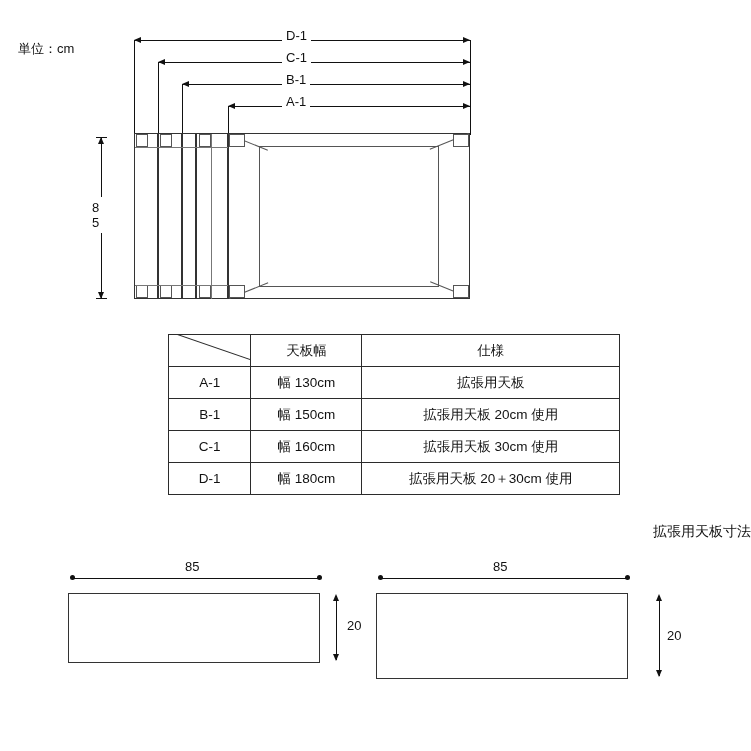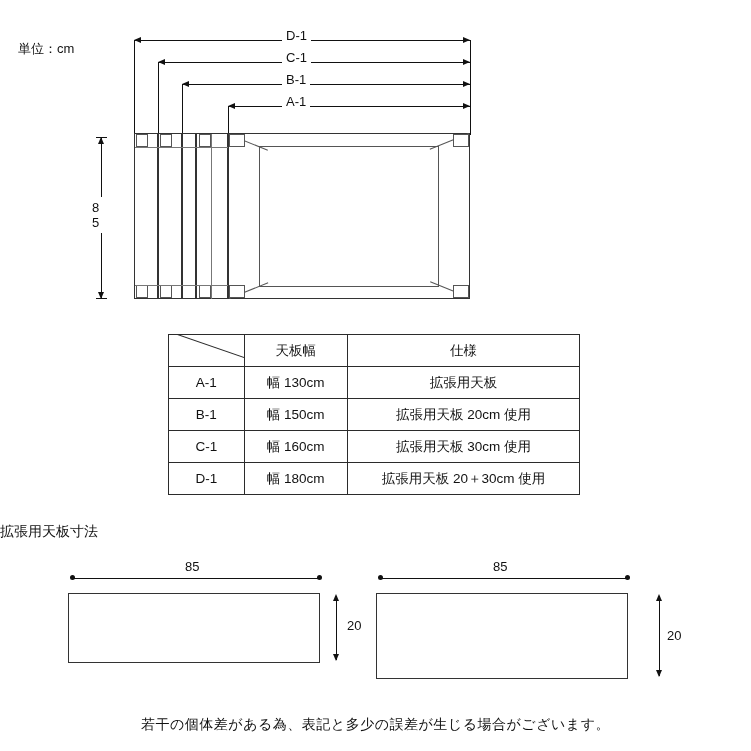--- a/index.html
+++ b/index.html
@@ -110,21 +110,21 @@
     position: absolute;
     height: 0;
     border-top: 1px solid #555555;
     transform-origin: 0 0;
   }
   
   .spec-table {
     position: absolute;
     left: 168px;
     top: 334px;
-    width: 412px;
+    width: 452px;
     border-collapse: collapse;
     font-size: 13.5px;
   }
   .spec-table td, .spec-table th {
     border: 1px solid #2b2b2b;
     padding: 5px 6px;
     text-align: center;
     font-weight: normal;
     color: #111111;
     height: 21px;
@@ -147,21 +147,21 @@
     position: absolute;
     left: -6px; top: -6px;
     width: 120px; height: 48px;
     border-top: 1px solid #2b2b2b;
     transform: rotate(19deg);
     transform-origin: 0 0;
   }
   .section-title {
     position: absolute;
     left: 0; right: 0;
-    text-align: left;
+    text-align: right;
     font-size: 14px;
     color: #111111;
   }
   .footnote {
     position: absolute;
     left: 0; right: 0;
     text-align: center;
     font-size: 14px;
     color: #111111;
     letter-spacing: 0.5px;
@@ -308,15 +308,14 @@
     <div class="dot" style="left:378px; top:575px;"></div>
     <div class="dot" style="left:625px; top:575px;"></div>
     <div class="dimtext" style="left:489px; top:559px;">85</div>
     <div class="rect" style="left:376px; top:593px; width:252px; height:86px;"></div>
     <div class="dimline-v" style="left:659px; top:596px; height:80px;"></div>
     <div class="arrow-u" style="left:656px; top:594px;"></div>
     <div class="arrow-d" style="left:656px; top:670px;"></div>
     <div class="dimtext" style="left:663px; top:628px;">20</div>
   </div>
 
-  <div class="footnote" style="top:716px;">若干の個体差がある為、表記と多少の誤差が生じる場合がございます。</div>
 
 </div>
 
 </body></html>

